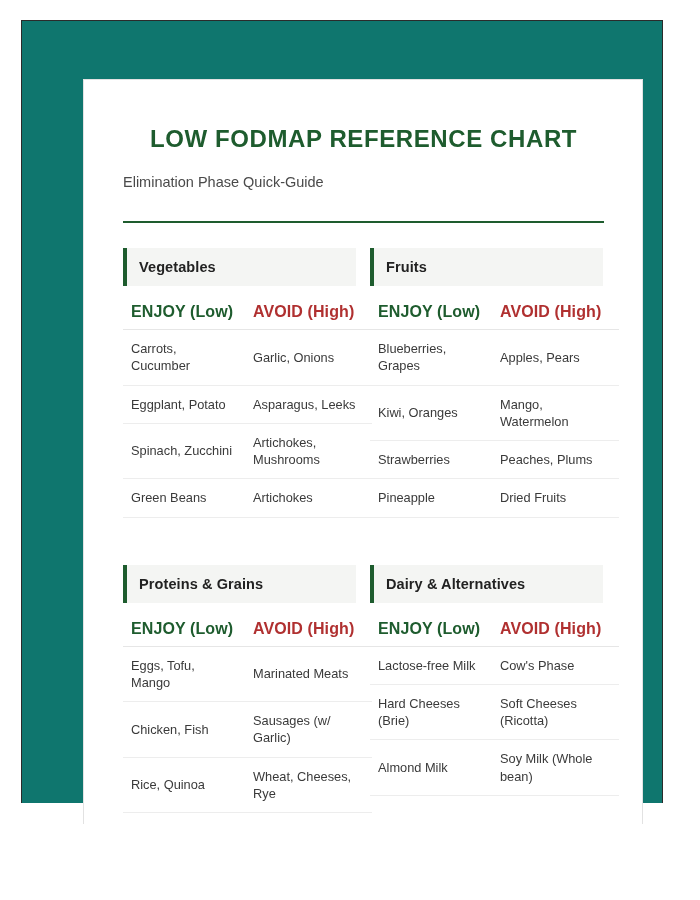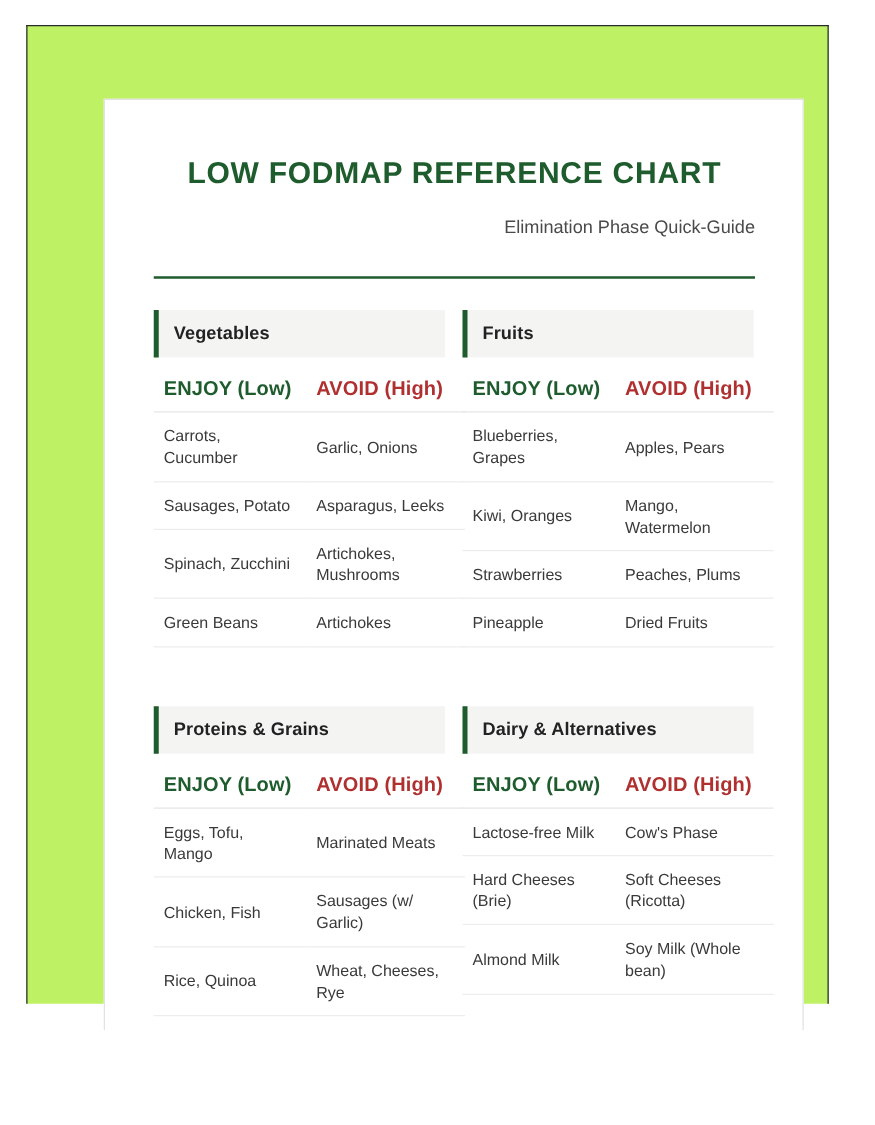--- a/index.html
+++ b/index.html
@@ -22,21 +22,21 @@
   
   #doc-frame {
     position: absolute;
     left: 21px;
     top: 20px;
     width: 642px;
     height: 783px;
     border: 1.4px solid #2b2b2b;
     border-bottom: none;
     box-sizing: border-box;
-    background: #bef264;
+    background: #0f766e;
   }
 
   
   #page-card {
     position: absolute;
     left: 61px;
     top: 58px;
     width: 560px;
     height: 745px;
     border: 1px solid #e2e2e2;
@@ -60,21 +60,21 @@
     font-size: 24px;
     font-weight: bold;
     letter-spacing: 0.6px;
     color: #1e5c2e;
     line-height: 1.15;
   }
 
   .doc-subtitle {
     margin: 0;
     padding-top: 21px;
-    text-align: right;
+    text-align: left;
     font-size: 14.5px;
     font-weight: normal;
     color: #4a4a4a;
     line-height: 1.2;
   }
 
   .title-rule {
     margin-top: 30px;
     width: 481px;
     height: 2px;
@@ -169,21 +169,21 @@
                     <th class="col-enjoy">ENJOY (Low)</th>
                     <th class="col-avoid">AVOID (High)</th>
                   </tr>
                 </thead>
                 <tbody>
                   <tr>
                     <td class="cell-enjoy">Carrots, Cucumber</td>
                     <td class="cell-avoid">Garlic, Onions</td>
                   </tr>
                   <tr>
-                    <td class="cell-enjoy">Sausages, Potato</td>
+                    <td class="cell-enjoy">Eggplant, Potato</td>
                     <td class="cell-avoid">Asparagus, Leeks</td>
                   </tr>
                   <tr>
                     <td class="cell-enjoy">Spinach, Zucchini</td>
                     <td class="cell-avoid">Artichokes, Mushrooms</td>
                   </tr>
                   <tr>
                     <td class="cell-enjoy">Green Beans</td>
                     <td class="cell-avoid">Artichokes</td>
                   </tr>

